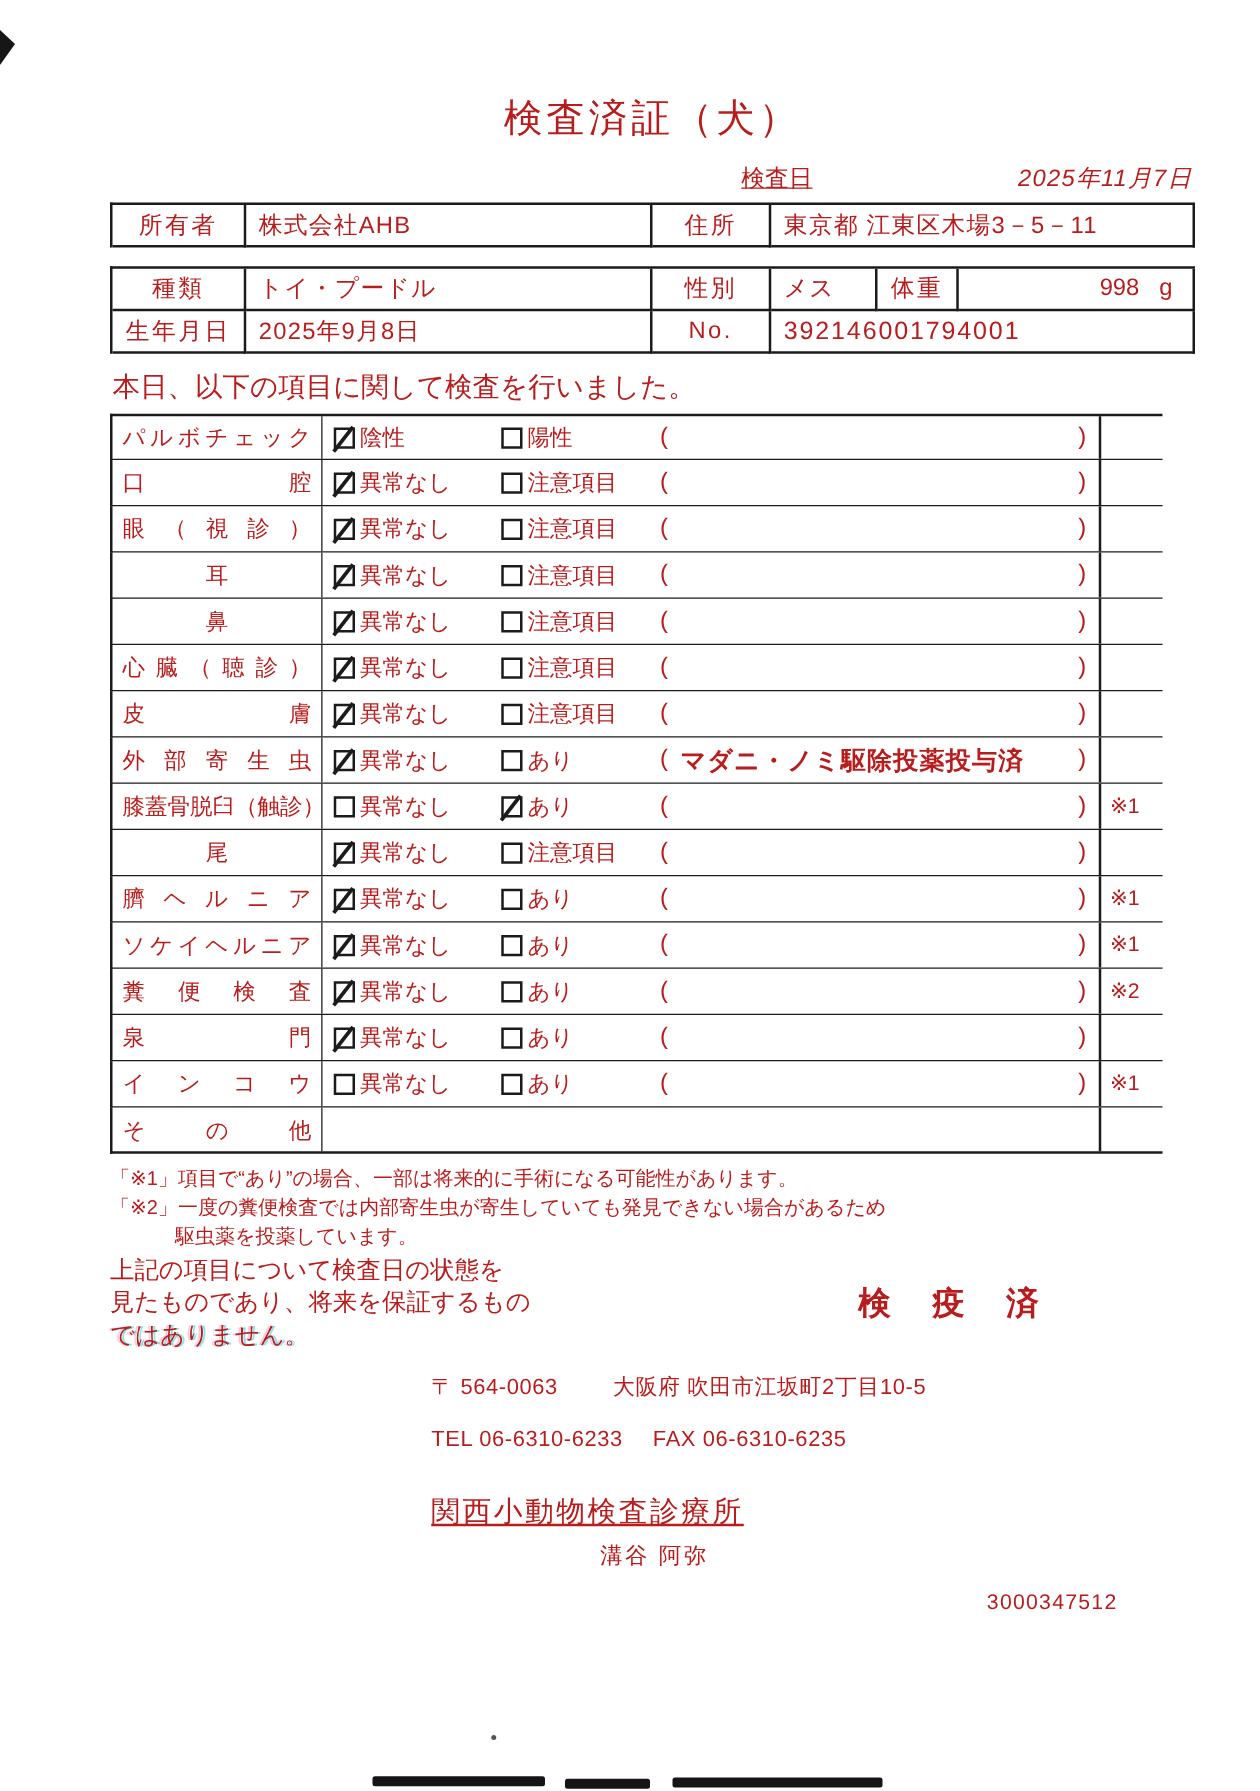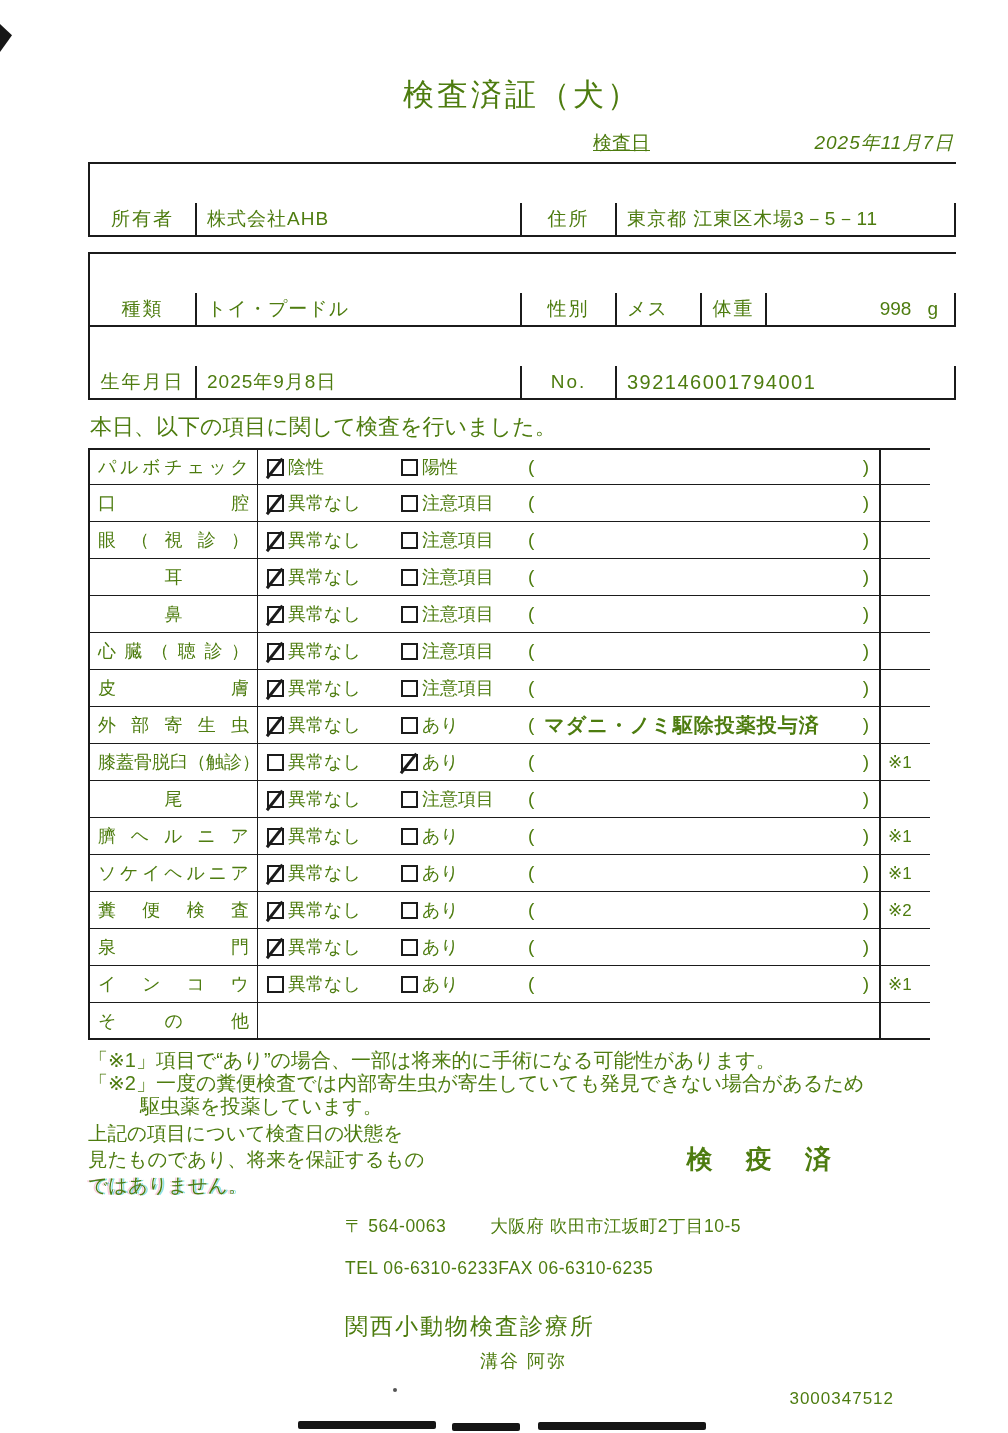--- a/index.html
+++ b/index.html
@@ -1,32 +1,32 @@
 <!DOCTYPE html>
 <html><head>
 <meta charset="utf-8">
 <title>検査済証（犬）</title>
 <style>
   html,body{margin:0;padding:0;background:#ffffff;}
   .page{
     position:relative;width:1008px;height:1433px;background:#ffffff;overflow:hidden;
-    font-family:"Liberation Sans","DejaVu Sans",sans-serif;color:#4d7c0f;
+    font-family:"Liberation Sans","DejaVu Sans",sans-serif;color:#b91c1c;
   }
   .content{position:absolute;left:88px;top:74px;width:868px;}
 
   .doc-title{text-align:center;font-size:31px;letter-spacing:3px;font-weight:500;margin:0 0 14px 0;}
 
   .date-row{position:relative;height:26px;margin-top:14px;font-size:19px;}
   .date-label{position:absolute;left:505px;top:0;text-decoration:underline;}
   .date-value{position:absolute;right:2px;top:0;letter-spacing:1px;font-style:italic;}
 
   .tbl{display:grid;border-top:2px solid #1b1b1b;border-left:2px solid #1b1b1b;background:#fff;}
   .tbl .cell{
     border-right:2px solid #1b1b1b;border-bottom:2px solid #1b1b1b;
-    display:flex;align-items:center;font-size:19px;min-height:34px;padding:0 10px;box-sizing:border-box;margin-top:39px;
+    display:flex;align-items:center;font-size:19px;min-height:34px;padding:0 10px;box-sizing:border-box;
   }
   .owner-grid{grid-template-columns:107px 325px 95px 1fr;margin-top:6px;}
   .info-grid{grid-template-columns:107px 325px 95px 85px 65px 1fr;margin-top:15px;}
   .cell.lab{justify-content:center;padding:0 4px;letter-spacing:2px;}
   .cell.val{justify-content:flex-start;letter-spacing:1px;}
   .cell.num{justify-content:flex-end;gap:16px;padding-right:16px;}
   .cell.span3{grid-column:4 / 7;}
   .no-value{font-size:20px;letter-spacing:1.5px;}
 
   .intro{margin:12px 0 6px 2px;font-size:22px;}
@@ -43,31 +43,31 @@
   .c-opt.second{width:130px;}
   .c-paren{flex:1;display:flex;align-items:center;font-size:19px;padding:0 10px 0 6px;border-right:2px solid #1b1b1b;box-sizing:border-box;}
   .c-paren .close{margin-left:auto;}
   .c-empty{flex:1;border-right:2px solid #1b1b1b;}
   .note{font-weight:bold;font-size:20px;letter-spacing:1px;margin-left:10px;white-space:nowrap;}
   .c-mark{width:42px;flex:none;margin-left:7px;font-size:17px;display:flex;align-items:center;}
 
   .box{width:13px;height:13px;border:2px solid #1b1b1b;position:relative;flex:none;margin-right:4px;box-sizing:content-box;background:#fff;}
   .box.checked::after{content:"";position:absolute;width:25px;height:2.6px;background:#1b1b1b;left:-7px;top:6px;transform:rotate(-52deg);}
 
-  .footnotes{margin-top:9px;font-size:20px;line-height:23px;}
+  .footnotes{margin-top:9px;font-size:16px;line-height:23px;}
   .footnote.indent{padding-left:52px;}
 
   .bottom-row{display:flex;margin-top:2px;}
   .disclaimer{font-size:19.5px;line-height:26px;}
   .fringe{text-shadow:2px 0 0 rgba(0,190,200,0.45),-2px 0 0 rgba(235,80,140,0.30);}
   .stamp{margin-left:auto;margin-right:112px;align-self:center;font-size:26px;letter-spacing:13px;font-weight:600;white-space:nowrap;}
 
   .addr-line{margin:16px 0 0 257px;font-size:17.5px;display:flex;gap:44px;letter-spacing:0.5px;}
-  .tel-line{margin:20px 0 0 257px;font-size:17.5px;display:flex;letter-spacing:0.5px;}
-  .clinic-name{margin:32px 0 0 257px;font-size:23px;letter-spacing:2px;}
+  .tel-line{margin:20px 0 0 257px;font-size:17.5px;display:flex;gap:24px;letter-spacing:0.5px;}
+  .clinic-name{margin:32px 0 0 257px;font-size:23px;letter-spacing:2px;text-decoration:underline;}
   .clinic-person{margin:7px 0 0 392px;font-size:18px;letter-spacing:2px;}
   .doc-code{margin-top:16px;text-align:right;padding-right:62px;font-size:17px;letter-spacing:1px;}
 
   .corner-artifact{position:absolute;left:0;top:24px;width:12px;height:28px;background:#161616;
     clip-path:polygon(0 0,100% 40%,0 100%);}
   .dot-artifact{position:absolute;left:393px;top:1388px;width:4px;height:4px;border-radius:50%;background:#555;}
   .bottom-artifact{position:absolute;background:#151515;border-radius:2px;height:8px;top:1421px;}
   .ba1{left:298px;width:138px;}
   .ba2{left:452px;width:68px;top:1423px;}
   .ba3{left:538px;width:168px;top:1422px;}

